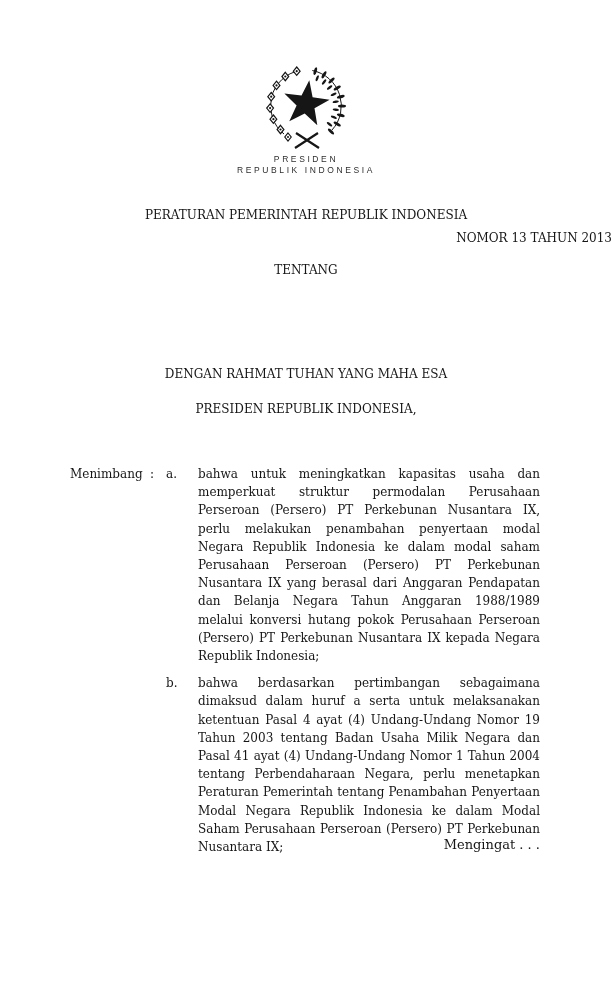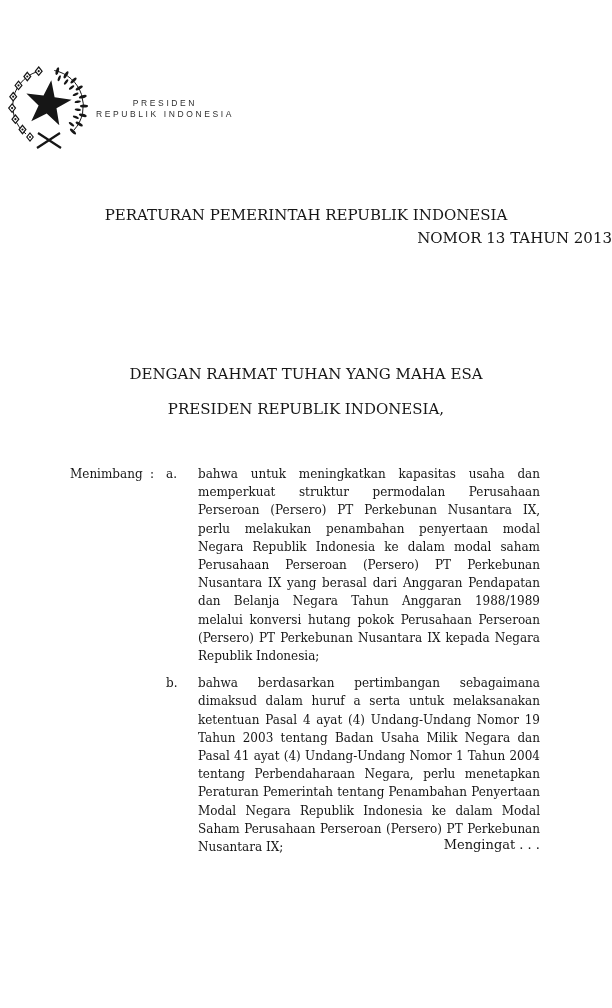--- a/index.html
+++ b/index.html
@@ -7,36 +7,36 @@
     position:relative;
     width:612px; height:1008px;
     margin:0 auto;
     background:#ffffff;
     font-family:"DejaVu Serif", serif;
     color:#161616;
     overflow:hidden;
   }
   .emblem {
     position:absolute; top:64px; left:0; width:100%;
-    display:flex; flex-direction:row; align-items:center;
+    display:flex; flex-direction:column; align-items:center;
   }
   .emblem-caption {
     margin-top:2px;
     text-align:center;
     font-family:"Liberation Sans", sans-serif;
     font-size:8.5px;
     letter-spacing:2.6px;
     line-height:11px;
     color:#2e2e2e;
     white-space:nowrap;
   }
   .centerline {
     position:absolute; left:0; width:100%;
     text-align:center;
-    font-size:15px;
+    font-size:12px;
     line-height:18px;
     white-space:nowrap;
   }
   .t-heading   { top:206px; }
   .t-number    { top:229px;text-align:right; }
   .t-about     { top:261px; }
   .t-subject   { top:287px; white-space:normal; }
   .t-subject div { line-height:18px; }
   .t-invocation { top:365px; }
   .t-authority  { top:400px; }
@@ -136,20 +136,21 @@
       <path d="M38,69 L61,84 M60,69 L37,84" stroke="#161616" stroke-width="2.2" fill="none"></path>
     </svg>
     <div class="emblem-caption">
       <div>PRESIDEN</div>
       <div>REPUBLIK INDONESIA</div>
     </div>
   </div>
 
   <div class="centerline t-heading">PERATURAN PEMERINTAH REPUBLIK INDONESIA</div>
   <div class="centerline t-number">NOMOR 13 TAHUN 2013</div>
+  <div class="centerline t-about">TENTANG</div>
 
 
   <div class="centerline t-invocation">DENGAN RAHMAT TUHAN YANG MAHA ESA</div>
   <div class="centerline t-authority">PRESIDEN REPUBLIK INDONESIA,</div>
 
   <div class="considering">
     <div class="cons-item">
       <div class="cons-label">Menimbang</div>
       <div class="cons-colon">:</div>
       <div class="cons-letter">a.</div>

